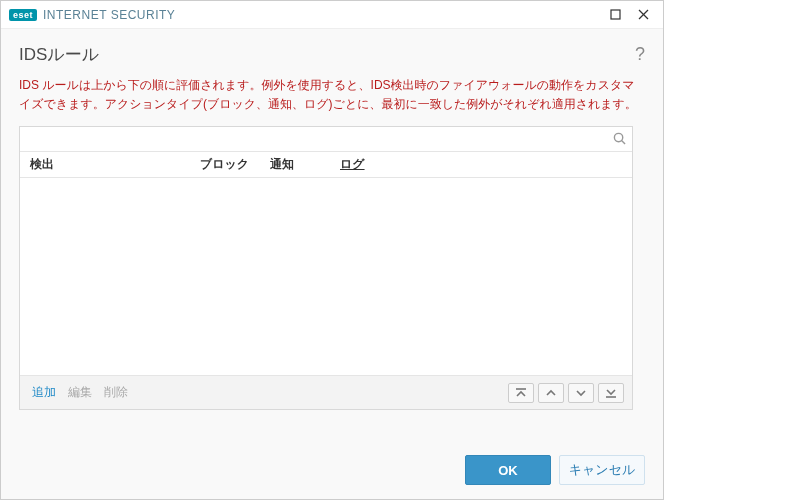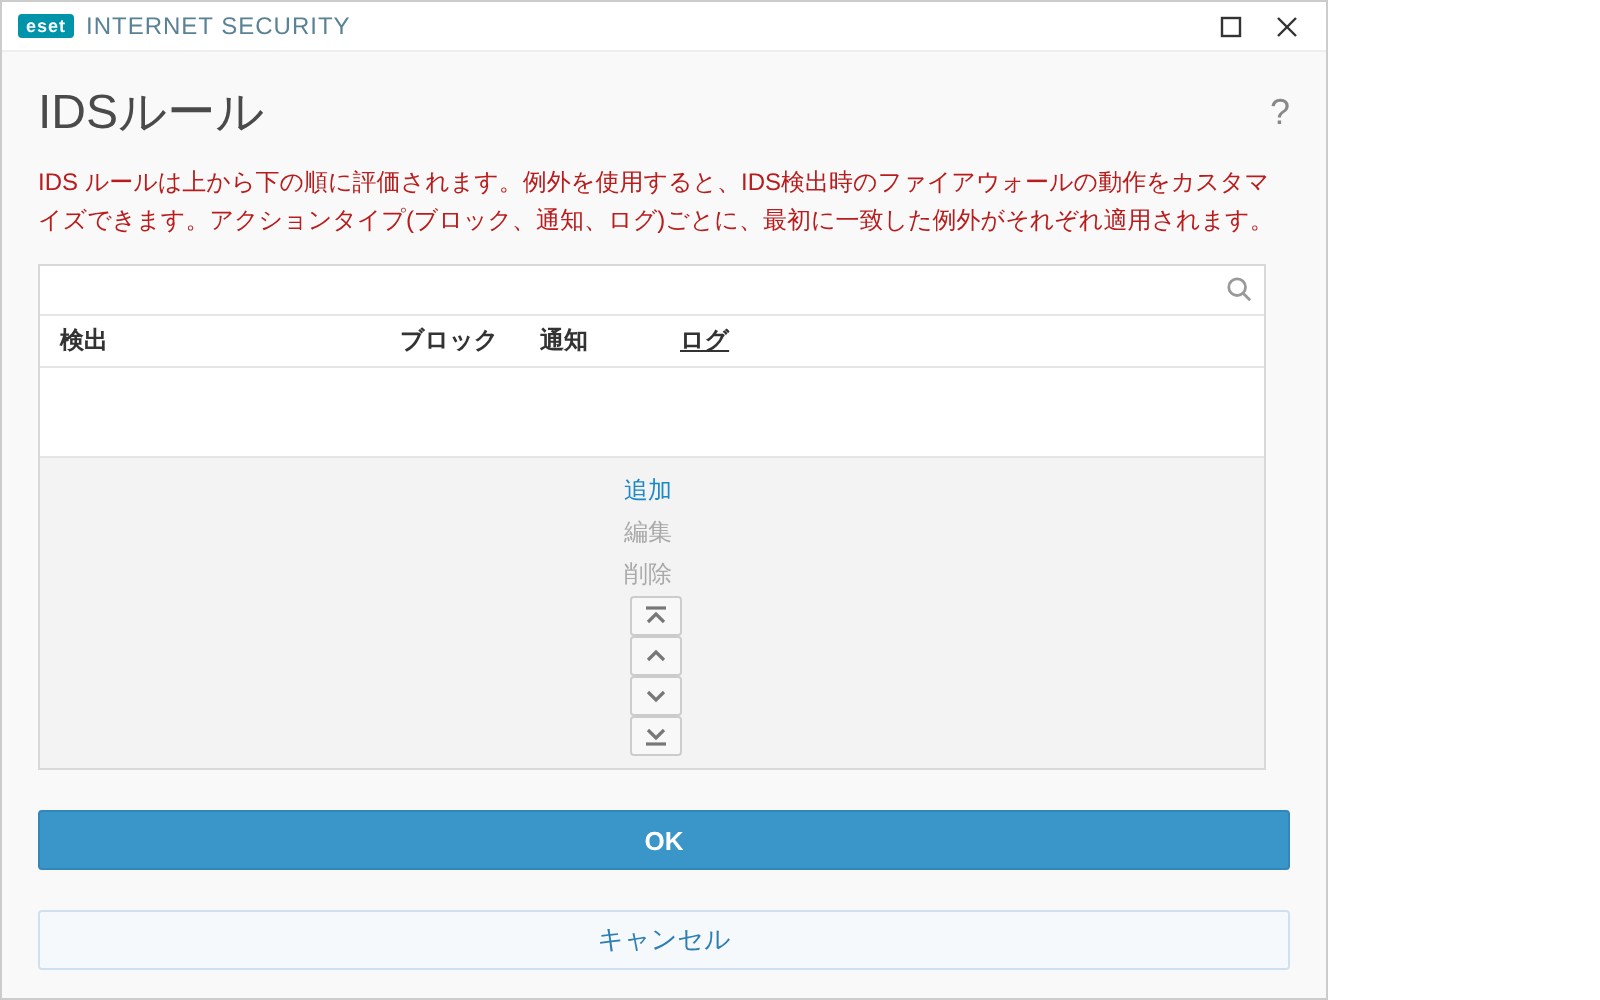--- a/index.html
+++ b/index.html
@@ -5,39 +5,39 @@
   * { box-sizing: border-box; margin: 0; padding: 0; }
   body { font-family: "Meiryo UI", "Yu Gothic UI", Arial, sans-serif; font-size: 12px; color: #333; background: #fff; width: 800px; height: 500px; overflow: hidden; }
   .window { width: 664px; height: 500px; border: 1px solid #ccc; background: #f9f9f9; display: flex; flex-direction: column; }
   .titlebar { height: 28px; background: #fff; display: flex; align-items: center; padding: 0 6px 0 8px; border-bottom: 1px solid #eee; }
   .brand-badge { background: #0094aa; color: #fff; font-size: 9px; font-weight: bold; padding: 1px 4px; border-radius: 2px; letter-spacing: 0.5px; }
   .brand-text { color: #5a8296; font-size: 12px; letter-spacing: 0.5px; margin-left: 6px; font-weight: 500; }
   .titlebar-spacer { flex: 1; }
   .win-btn { width: 28px; height: 24px; display: flex; align-items: center; justify-content: center; cursor: pointer; }
   .win-btn svg { width: 11px; height: 11px; stroke: #333; stroke-width: 1.2; fill: none; }
   .header-row { display: flex; align-items: center; padding: 14px 18px 4px 18px; }
-  .page-title { font-size: 24px; color: #4a4a4a; font-weight: normal; flex: 1; }
+  .page-title { font-size: 17px; color: #4a4a4a; font-weight: normal; flex: 1; }
   .help-icon { color: #888; font-size: 18px; cursor: pointer; }
   .description { padding: 6px 18px 12px 18px; color: #b91c1c; font-size: 12px; line-height: 1.6; }
   .table-wrap { margin: 0 30px 8px 18px; border: 1px solid #d8d8d8; background: #fff; display: flex; flex-direction: column; height: 284px; }
   .search-row { position: relative; border-bottom: 1px solid #e5e5e5; }
   .search-input { width: 100%; border: none; padding: 5px 28px 5px 6px; font-size: 12px; outline: none; height: 24px; }
   .search-icon { position: absolute; right: 6px; top: 5px; color: #999; pointer-events: none; }
   .search-icon svg { width: 13px; height: 13px; stroke: #999; stroke-width: 1.5; fill: none; }
   .tbl-header { display: flex; background: #fff; border-bottom: 1px solid #e5e5e5; height: 26px; align-items: center; font-size: 12px; color: #333; font-weight: bold; }
   .col { padding: 0 10px; overflow: hidden; white-space: nowrap; text-overflow: ellipsis; }
   .c1 { width: 170px; } .c2 { width: 180px; } .c3 { width: 165px; } .c4 { width: 70px; } .c5 { width: 70px; } .c6 { flex: 1; text-decoration: underline; }
   .tbl-body { flex: 1; background: #fff; }
-  .table-footer { display: flex; align-items: center; padding: 6px 8px; background: #f3f3f3; border-top: 1px solid #e5e5e5; flex-direction: column; }
+  .table-footer { display: flex; align-items: center; padding: 6px 8px; background: #f3f3f3; border-top: 1px solid #e5e5e5; }
   .link-btn { color: #1d88c6; cursor: pointer; padding: 2px 4px; margin-right: 4px; font-size: 12px; }
   .link-btn.disabled { color: #a9a9a9; cursor: default; }
   .tf-spacer { flex: 1; }
   .order-btn { width: 26px; height: 20px; border: 1px solid #ccc; background: #f8f8f8; margin-left: 4px; border-radius: 2px; display: flex; align-items: center; justify-content: center; cursor: pointer; }
   .order-btn svg { width: 12px; height: 12px; stroke: #777; stroke-width: 1.6; fill: none; }
-  .footer { margin-top: auto; padding: 12px 18px 14px; display: flex; justify-content: flex-end; gap: 20px; border-top: none; flex-direction: column; }
+  .footer { margin-top: auto; padding: 12px 18px 14px; display: flex; justify-content: flex-end; gap: 8px; border-top: none; }
   .btn { min-width: 86px; height: 30px; border-radius: 2px; font-size: 13px; cursor: pointer; display: flex; align-items: center; justify-content: center; }
   .btn-primary { background: #3a95c9; color: #fff; border: 1px solid #3387b8; font-weight: bold; }
   .btn-secondary { background: #f5f9fc; color: #2d7eb3; border: 1px solid #cfe1ee; }
 </style>
 </head>
 <body>
 
 <div class="window">
 
   <div class="titlebar">

